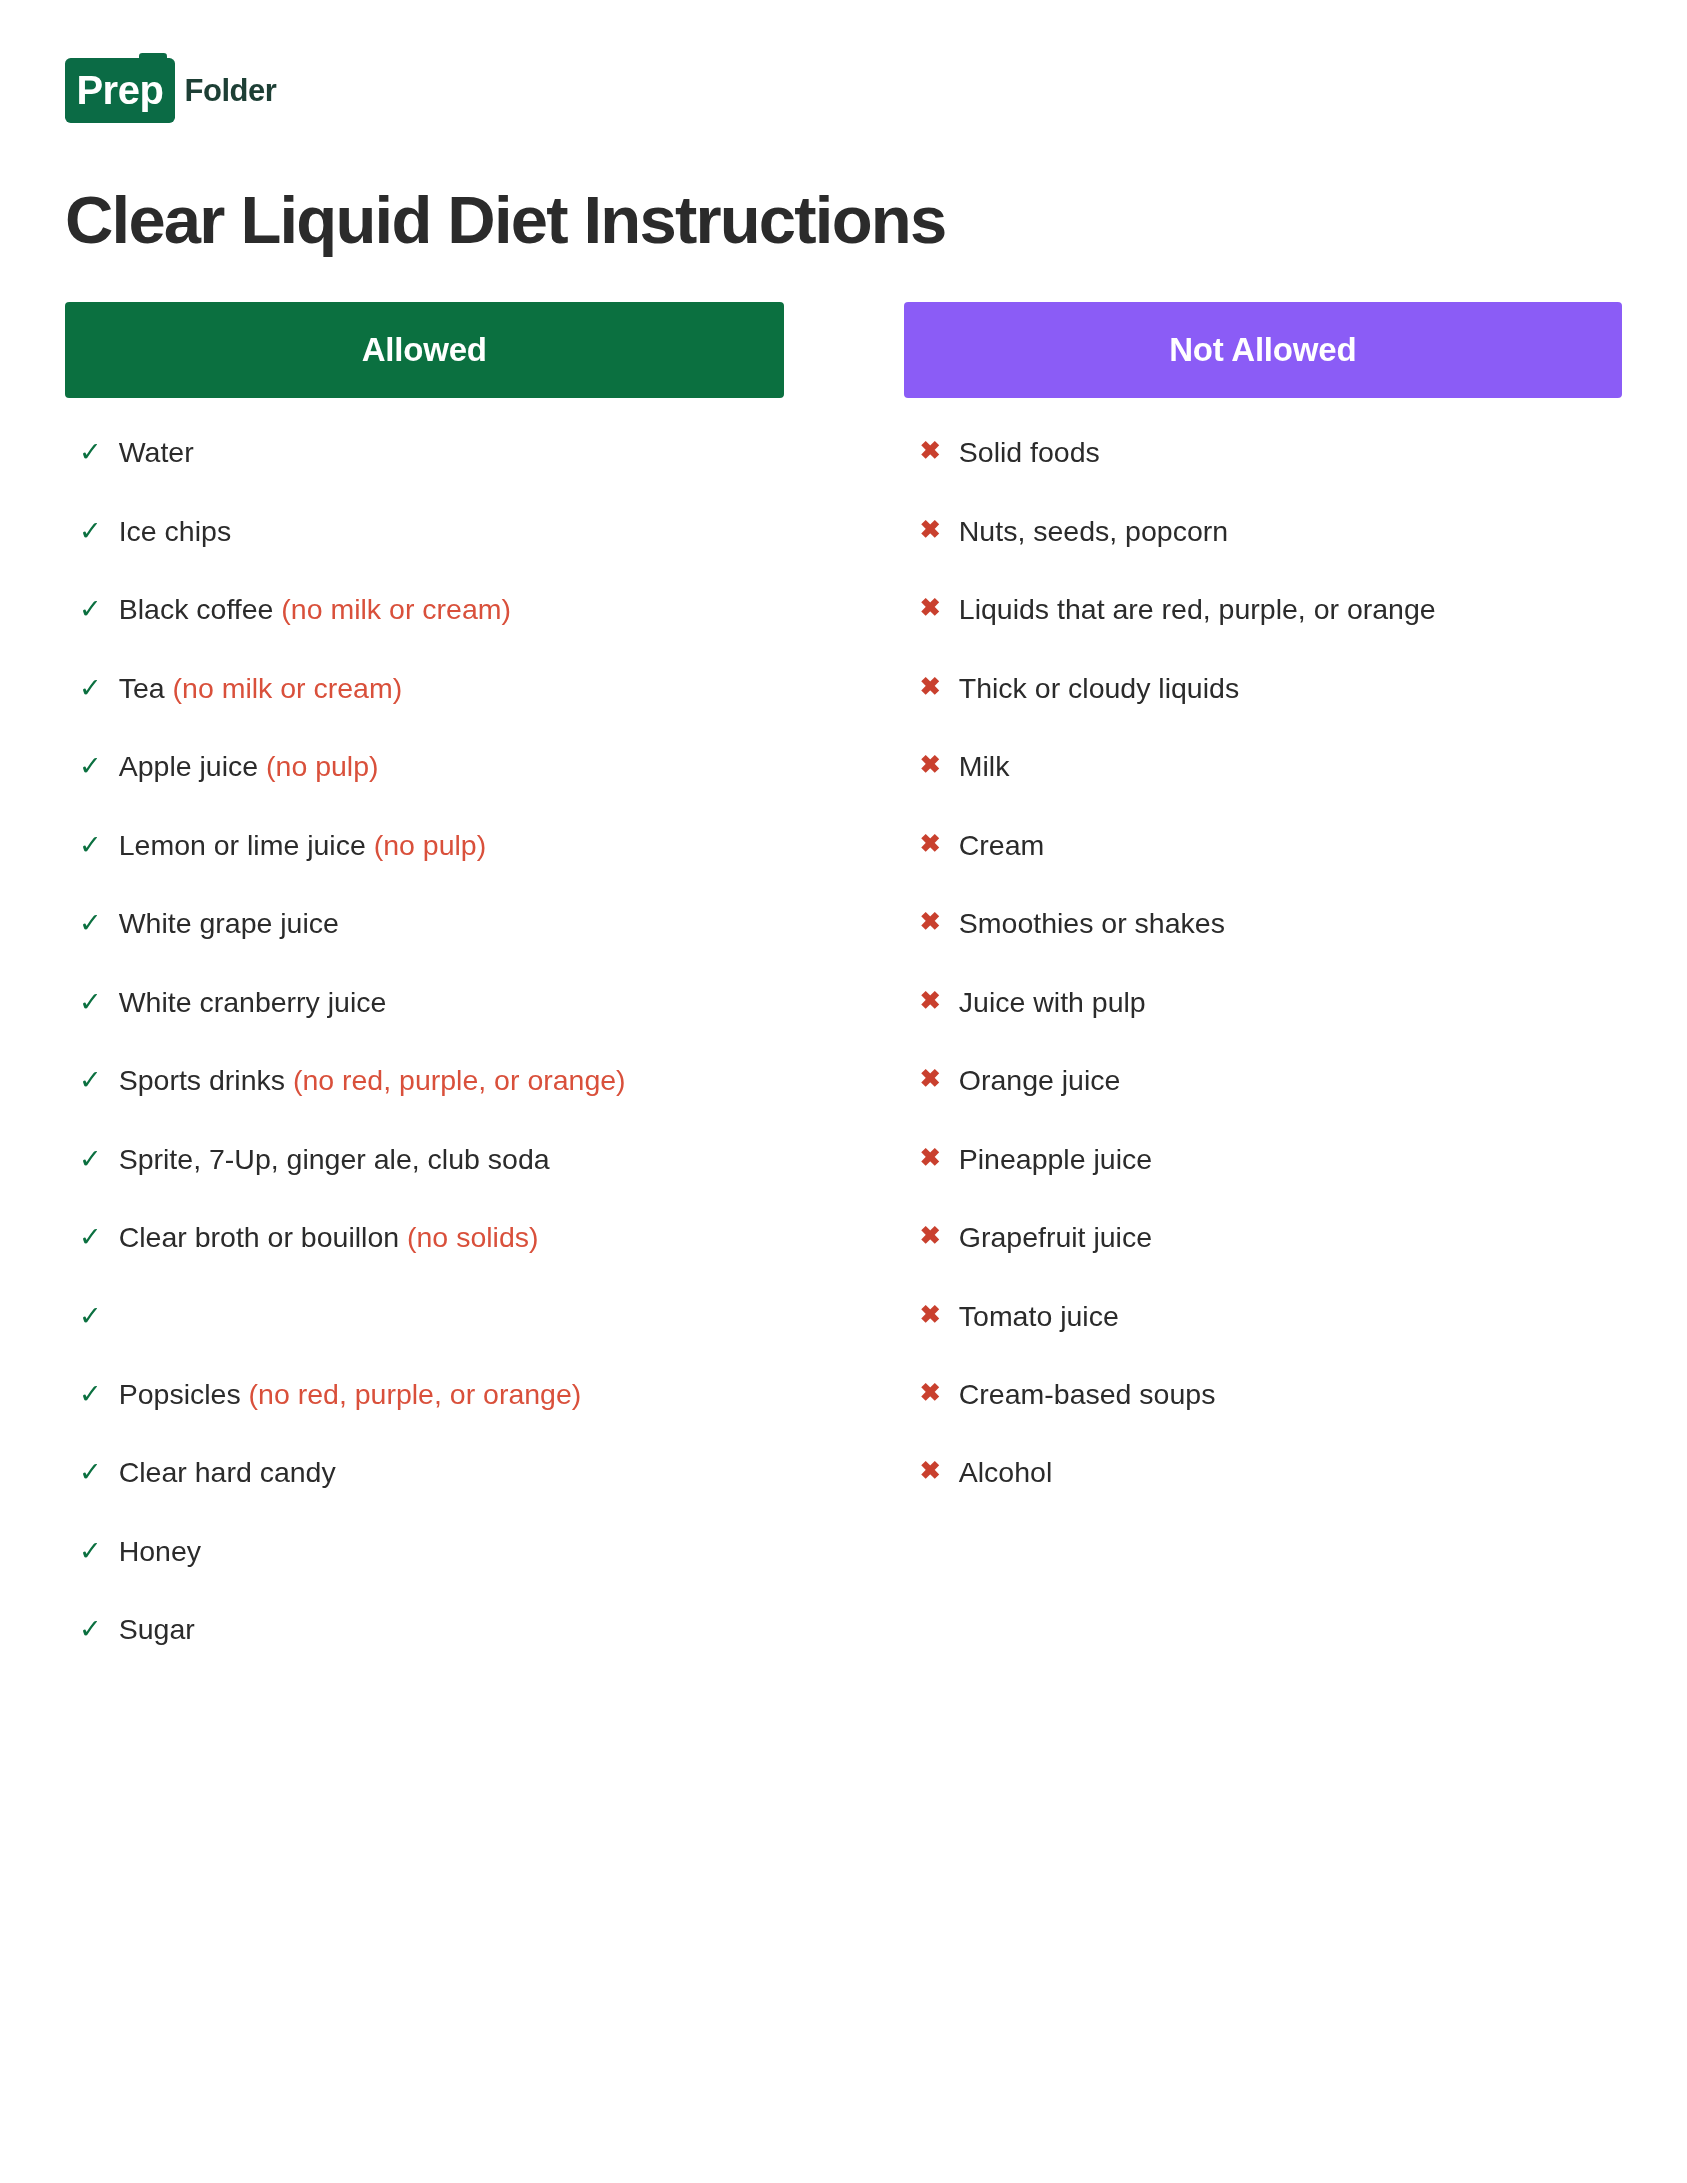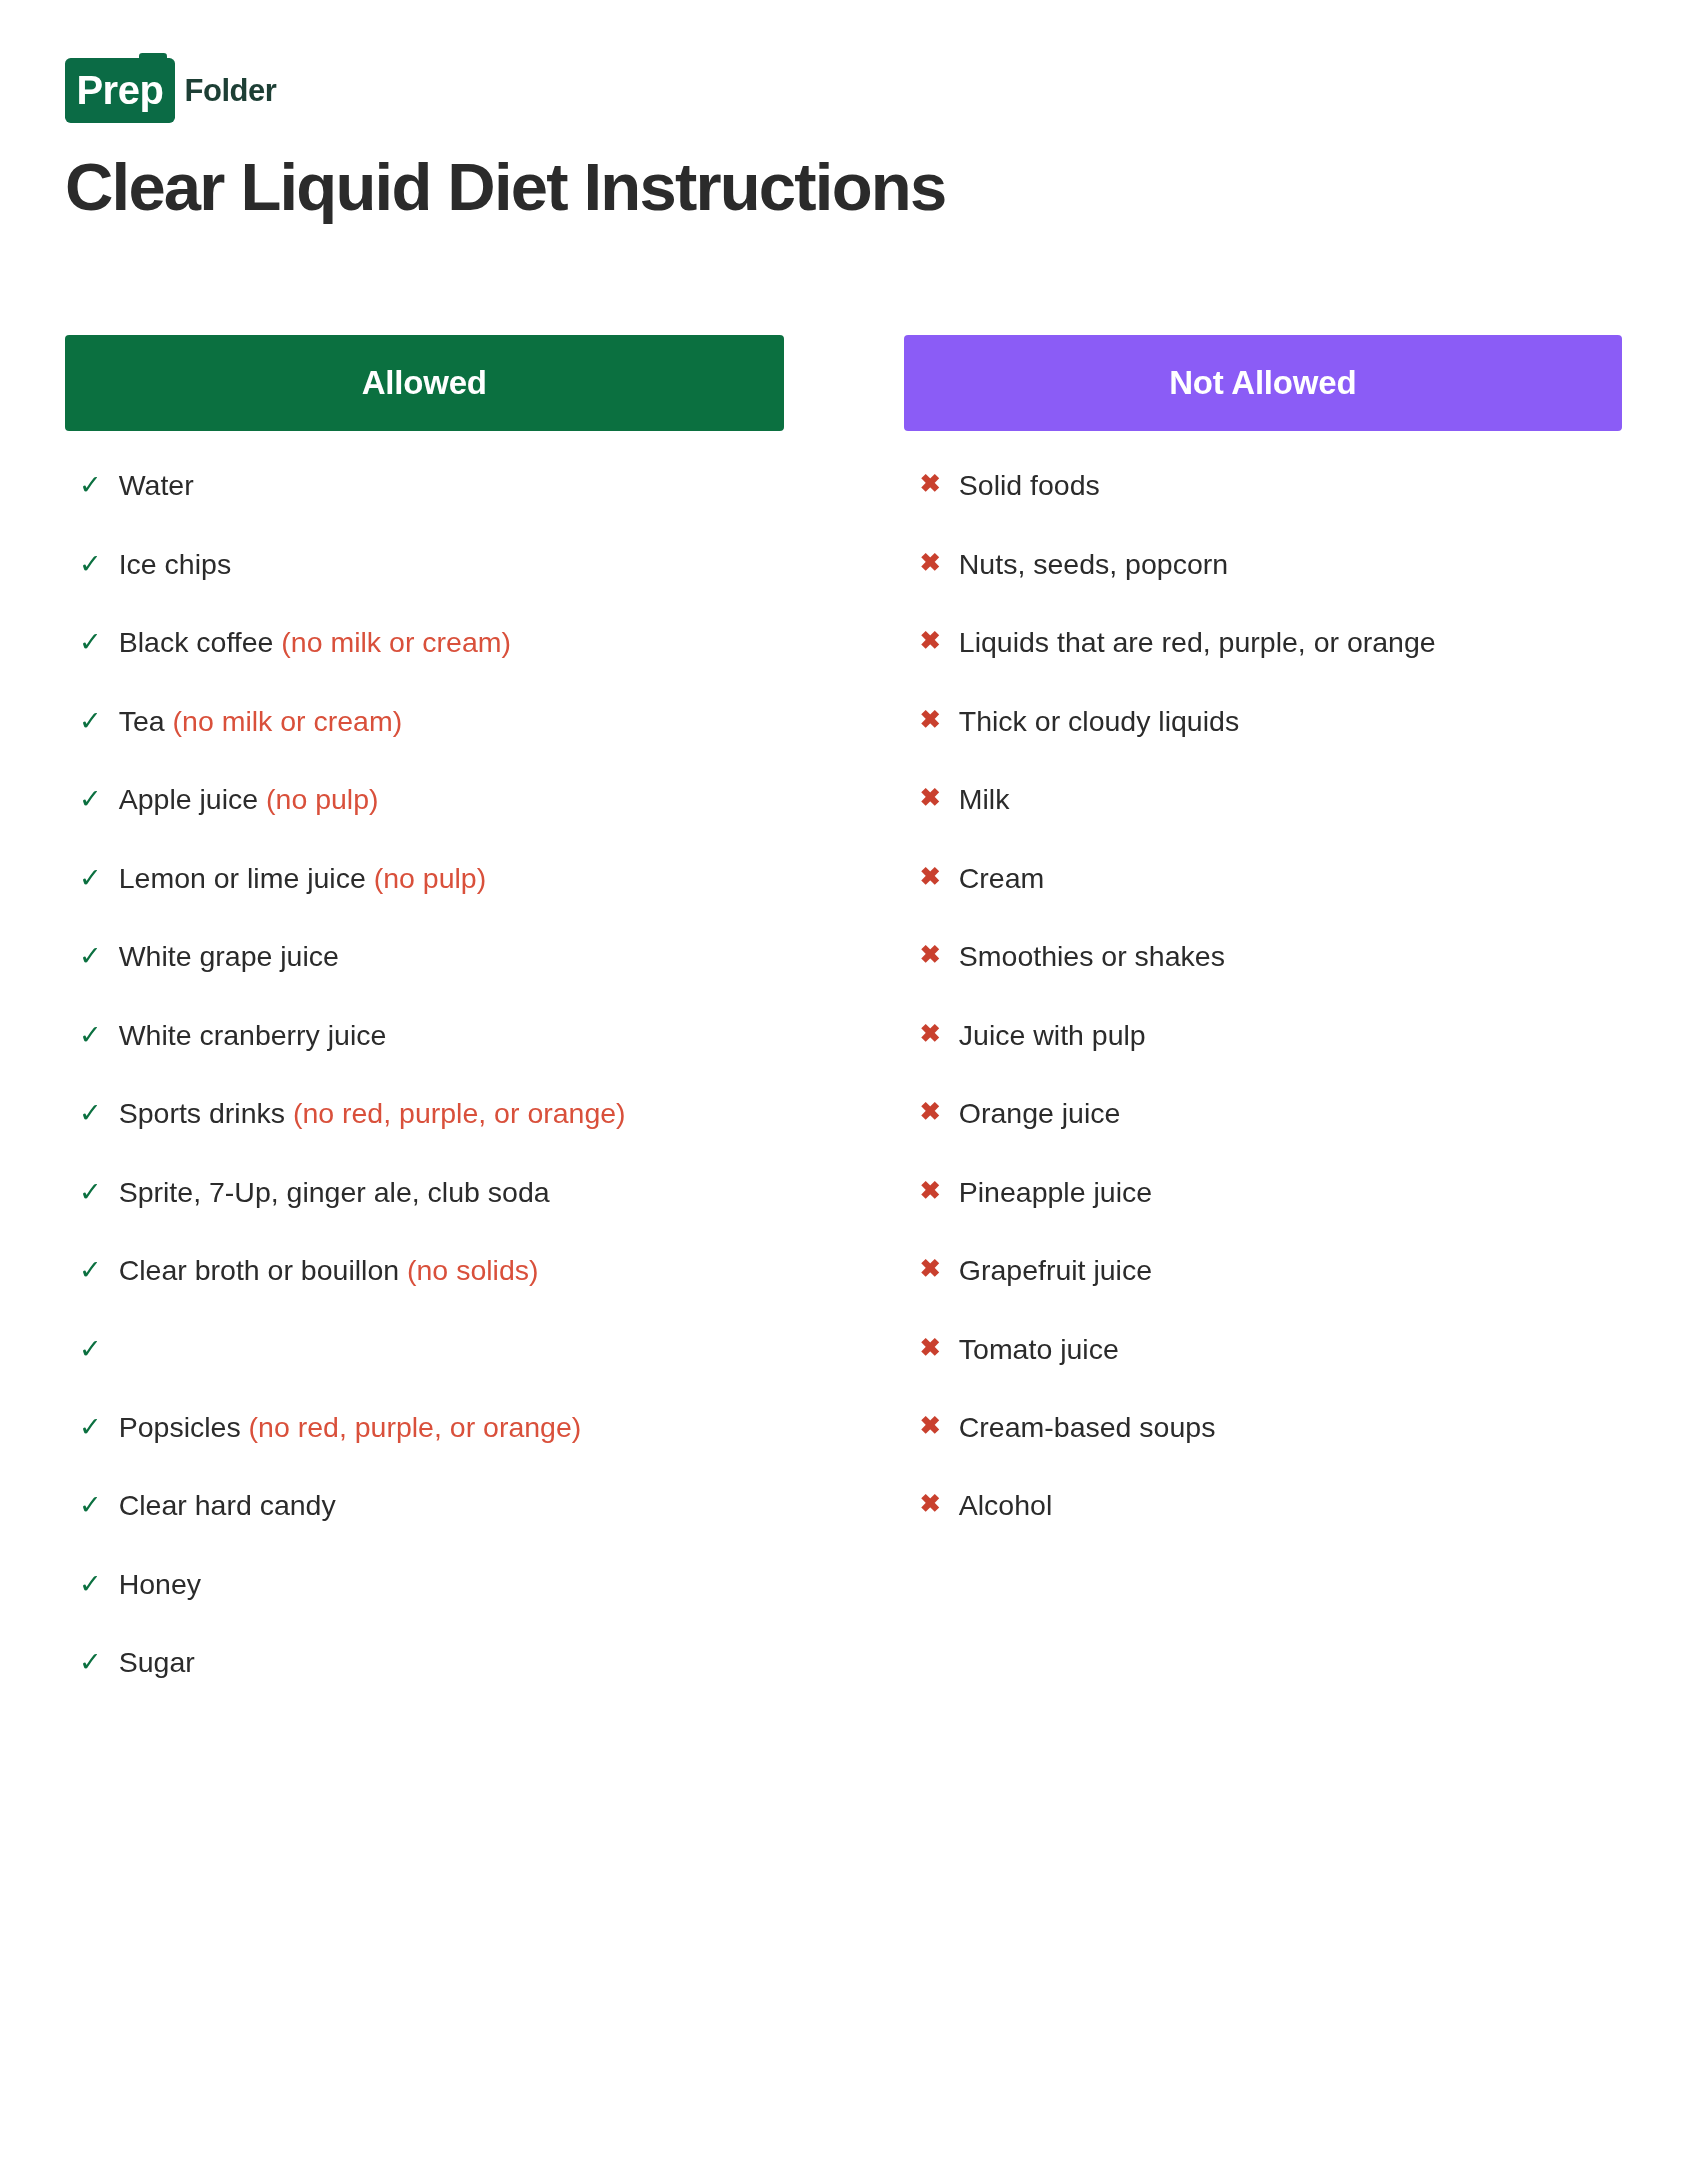--- a/index.html
+++ b/index.html
@@ -57,29 +57,29 @@
     letter-spacing: -0.5px;
     margin-left: 9.8px;
   }
 
   
   .page-title {
     font-size: 67px;
     font-weight: bold;
     letter-spacing: -1.8px;
     color: #2b2b2b;
-    margin: 30px 0 0 0;
+    margin: 63px 0 0 0;
     line-height: 1.05;
   }
 
   
   .columns {
     display: flex;
     gap: 120px;
-    margin-top: 113px;
+    margin-top: 47px;
   }
   .column {
     flex: 1 1 0;
     min-width: 0;
   }
   .col-header {
     height: 96px;
     display: flex;
     align-items: center;
     justify-content: center;

